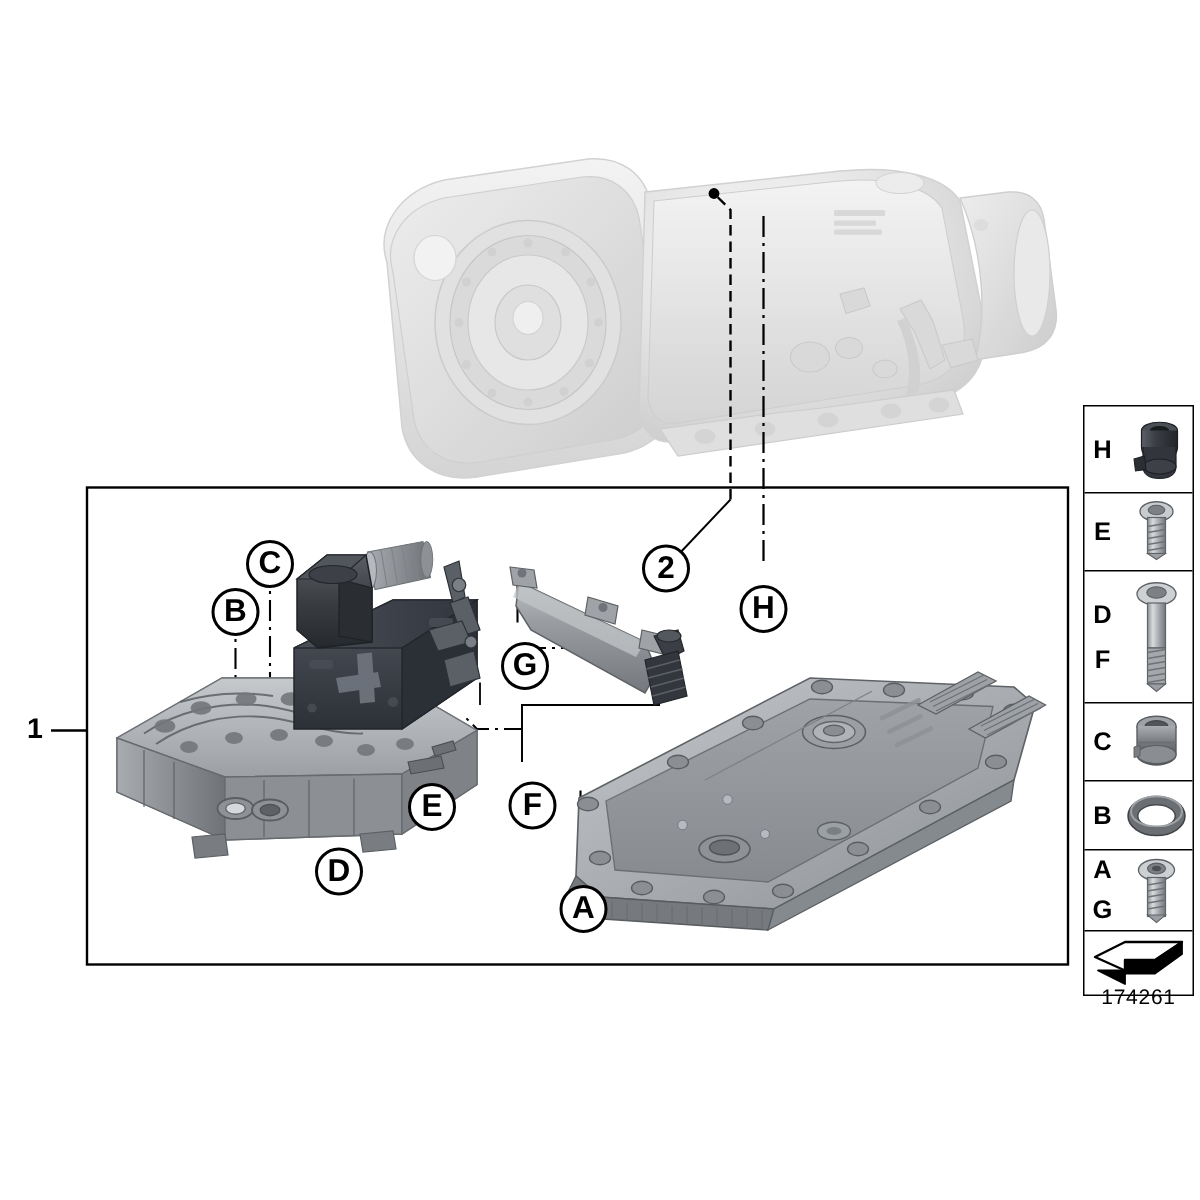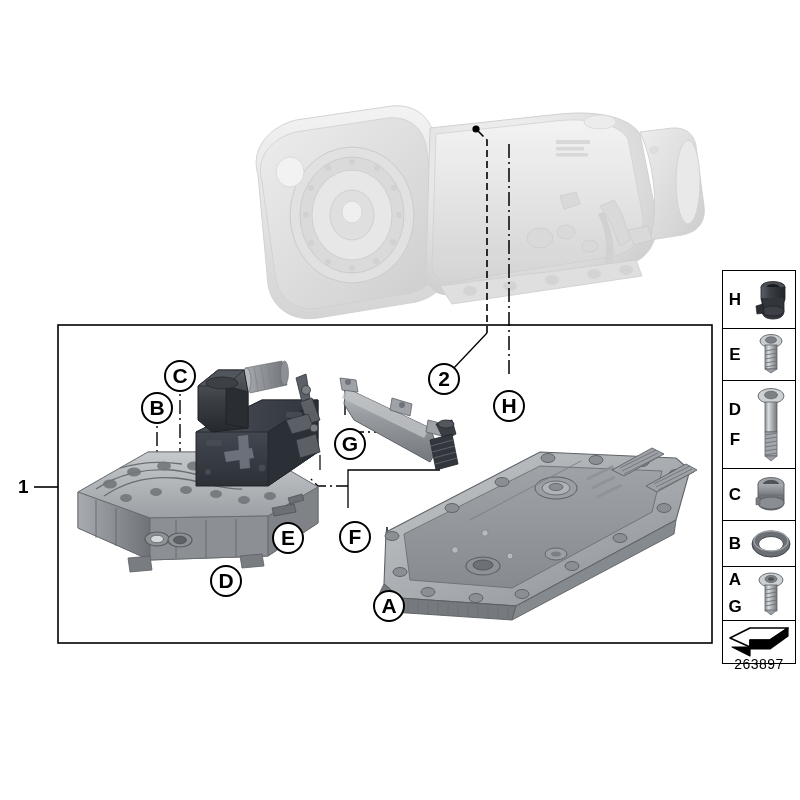--- a/index.html
+++ b/index.html
@@ -565,15 +565,15 @@
     <div class="lrow" style="height:42px;">
       <div class="lart" style="width:100%;">
         <svg width="66" height="34" viewBox="0 0 66 34">
           <path d="M4,13 L24,3 L44,3 L62,3 L44,15 L24,15 L24,22 L4,13 Z" fill="#ffffff" stroke="#000" stroke-width="1.6" stroke-linejoin="round"></path>
           <path d="M24,15 L44,15 L62,3 L62,11 L44,24 L24,24 L24,31 L6,22 L24,22 Z" fill="#000" stroke="#000" stroke-width="1.2" stroke-linejoin="round"></path>
         </svg>
       </div>
     </div>
   </div>
 
-  <div class="idnum">263897</div>
+  <div class="idnum">174261</div>
 
 </div>
 
 </body></html>

